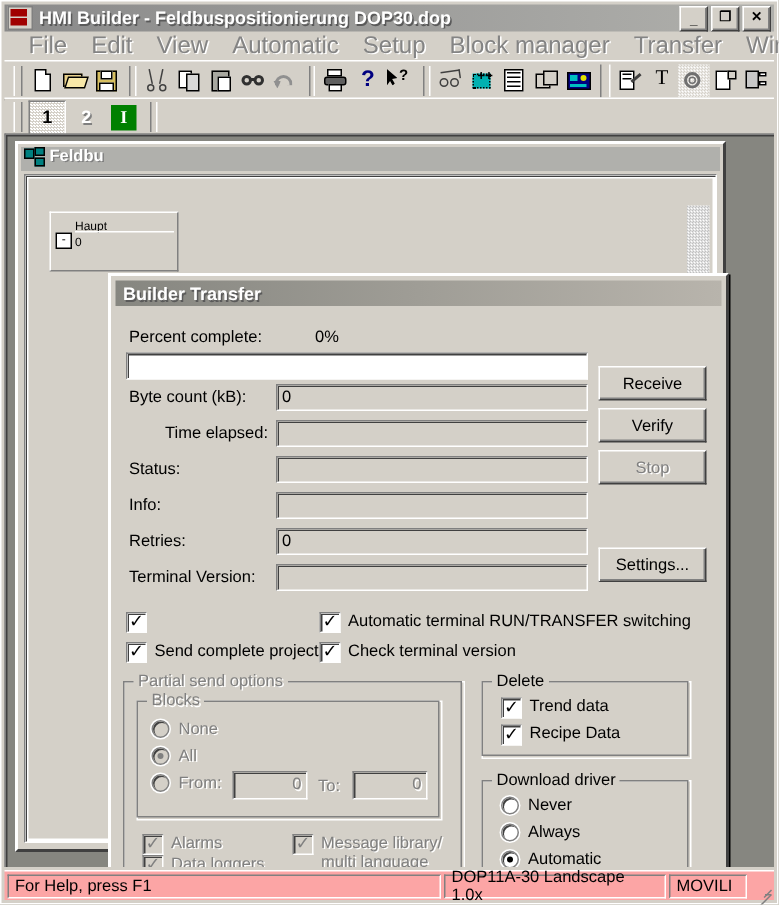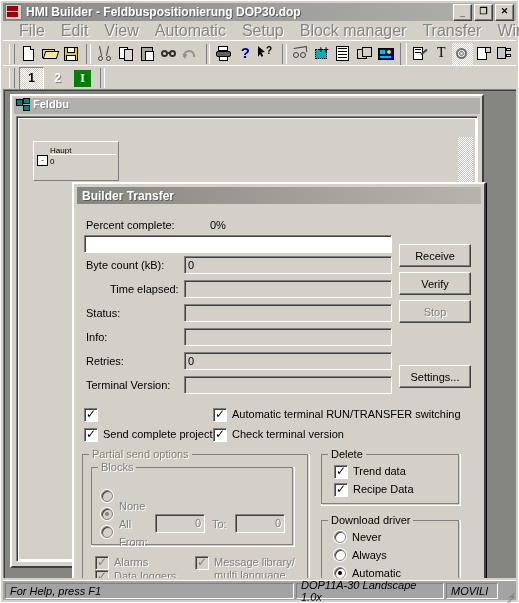--- a/index.html
+++ b/index.html
@@ -138,33 +138,33 @@
   .rb{position:absolute;display:flex;align-items:center;white-space:nowrap;}
   .rbdot{width:12px;height:12px;border-radius:50%;background:#ffffff;flex:none;
     border:1px solid #808080;box-shadow:inset 1px 1px 0 #404040,
       0 0 0 1px #ffffff;margin-right:6px;position:relative;box-sizing:border-box;}
   .rbdot.dis{background:#d4d0c8;}
   .rbdot i{position:absolute;left:3px;top:3px;width:4px;height:4px;
     border-radius:50%;background:#000;display:none;}
   .rbdot.on i{display:block;}
   .rbdot.dis.on i{background:#808080;}
   .rb .txt{font-size:11px;color:#000;}
-  .rb.dis .txt{color:#808080;text-shadow:1px 1px 0 #ffffff;margin-top:20px;}
+  .rb.dis .txt{color:#808080;text-shadow:1px 1px 0 #ffffff;}
   
   .grp{position:absolute;
     border:1px solid #ffffff;box-sizing:border-box;}
   .grp::before{content:"";position:absolute;left:-1px;top:-1px;right:1px;bottom:1px;
     border:1px solid #808080;pointer-events:none;}
   .grp > .cap{position:absolute;left:6px;top:-7px;background:#d4d0c8;
     padding:0 3px;font-size:11px;color:#000;z-index:2;white-space:nowrap;}
   .grp.dis > .cap{color:#808080;text-shadow:1px 1px 0 #ffffff;}
   
   .statusbar{position:absolute;left:2px;right:2px;bottom:2px;height:20px;
-    background:#a3a3a3;border-top:1px solid #ffffff;display:flex;
-    align-items:center;padding:0 2px;box-sizing:border-box;font-style:italic;}
+    background:#fca5a5;border-top:1px solid #ffffff;display:flex;
+    align-items:center;padding:0 2px;box-sizing:border-box;}
   .sbpane{height:16px;border-top:1px solid #808080;border-left:1px solid #808080;
     border-right:1px solid #ffffff;border-bottom:1px solid #ffffff;
     display:flex;align-items:center;padding:0 4px;font-size:11px;
     box-sizing:border-box;}
   .sbpane.grow{flex:1;margin-right:2px;}
   .sizegrip{width:14px;height:14px;margin-left:2px;position:relative;}
   .sizegrip i{position:absolute;background:#808080;height:1px;transform-origin:0 0;}
   
   .ico{position:relative;width:18px;height:17px;}
   .ico *{position:absolute;box-sizing:border-box;}

